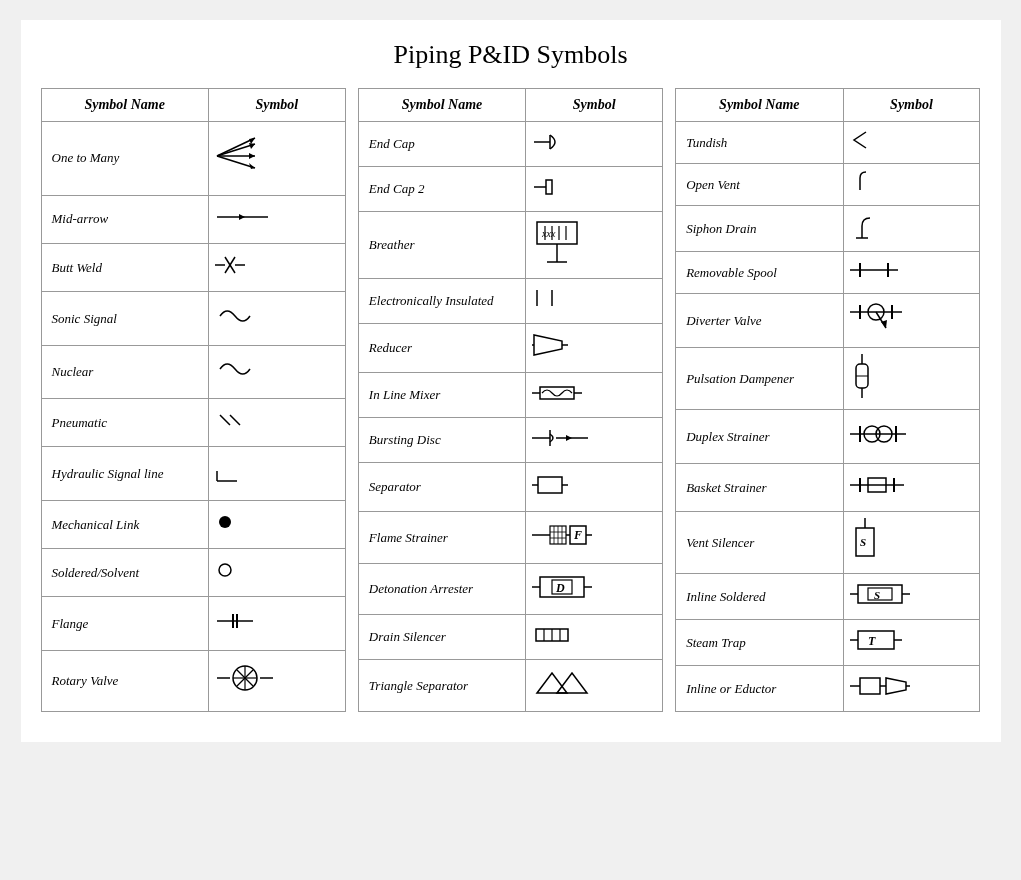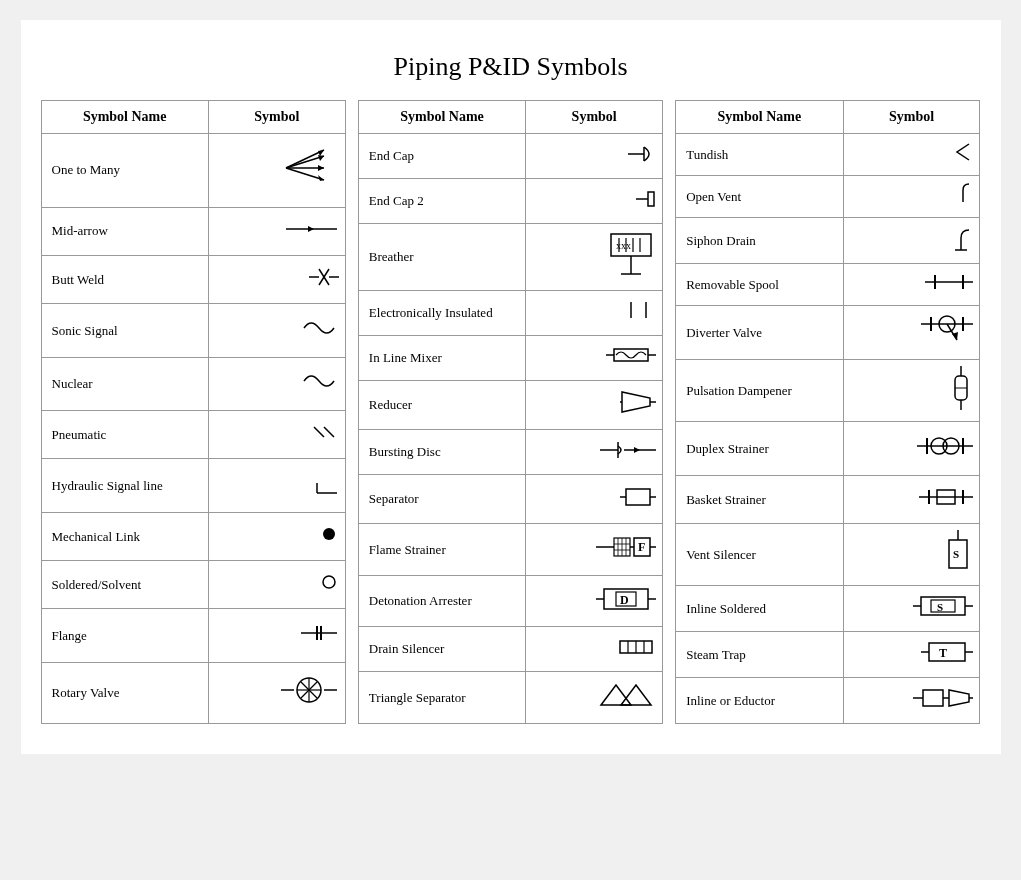--- a/index.html
+++ b/index.html
@@ -8,33 +8,34 @@
       font-family: 'Georgia', serif;
       display: flex;
       justify-content: center;
       align-items: flex-start;
       padding: 20px;
       min-height: 880px;
     }
     .page-container {
       background: white;
       width: 980px;
-      padding: 32px 20px 30px 20px;
+      padding: 20px 20px 30px 20px;
     }
     .page-title {
       text-align: center;
       font-size: 26px;
       font-weight: normal;
       margin-bottom: 18px;
       font-family: 'Georgia', serif;
     }
     .tables-row {
       display: flex;
       gap: 0;
       width: 100%;
+      font-style: italic;
     }
     table {
       border-collapse: collapse;
       flex: 1;
     }
     table + table {
       margin-left: 12px;
     }
     th {
       border: 1px solid #999;
@@ -49,21 +50,21 @@
       padding: 6px 10px;
       font-size: 13px;
       vertical-align: middle;
     }
     td.name-col {
       width: 55%;
       font-size: 13px;
     }
     td.symbol-col {
       width: 45%;
-      text-align: right;
+      text-align: left;
       font-size: 18px;
       padding: 6px 6px;
     }
     svg.sym-svg {
       overflow: visible;
     }
   </style>
 </head>
 <body>
 
@@ -243,37 +244,37 @@
           <td class="symbol-col">
             <svg class="sym-svg" width="30" height="24" viewBox="0 0 30 24">
               <line x1="5" y1="12" x2="5" y2="4" stroke="black" stroke-width="1.5"></line>
               <line x1="5" y1="12" x2="5" y2="20" stroke="black" stroke-width="1.5"></line>
               <line x1="20" y1="12" x2="20" y2="4" stroke="black" stroke-width="1.5"></line>
               <line x1="20" y1="12" x2="20" y2="20" stroke="black" stroke-width="1.5"></line>
             </svg>
           </td>
         </tr>
         <tr>
+          <td class="name-col">Reducer</td>
+          <td class="symbol-col">
+            <svg class="sym-svg" width="36" height="28" viewBox="0 0 36 28">
+              <polygon points="2,4 2,24 30,18 30,10" fill="none" stroke="black" stroke-width="1.5"></polygon>
+              <line x1="2" y1="14" x2="0" y2="14" stroke="black" stroke-width="1.5"></line>
+              <line x1="30" y1="14" x2="36" y2="14" stroke="black" stroke-width="1.5"></line>
+            </svg>
+          </td>
+        </tr>
+        <tr>
           <td class="name-col">In Line Mixer</td>
           <td class="symbol-col">
             <svg class="sym-svg" width="50" height="24" viewBox="0 0 50 24">
               <rect x="8" y="6" width="34" height="12" fill="none" stroke="black" stroke-width="1.5"></rect>
               <path d="M10,12 Q15,6 20,12 Q25,18 30,12 Q35,6 40,12" fill="none" stroke="black" stroke-width="1.2"></path>
               <line x1="0" y1="12" x2="8" y2="12" stroke="black" stroke-width="1.5"></line>
               <line x1="42" y1="12" x2="50" y2="12" stroke="black" stroke-width="1.5"></line>
-            </svg>
-          </td>
-        </tr>
-        <tr>
-          <td class="name-col">Reducer</td>
-          <td class="symbol-col">
-            <svg class="sym-svg" width="36" height="28" viewBox="0 0 36 28">
-              <polygon points="2,4 2,24 30,18 30,10" fill="none" stroke="black" stroke-width="1.5"></polygon>
-              <line x1="2" y1="14" x2="0" y2="14" stroke="black" stroke-width="1.5"></line>
-              <line x1="30" y1="14" x2="36" y2="14" stroke="black" stroke-width="1.5"></line>
             </svg>
           </td>
         </tr>
         <tr>
           <td class="name-col">Bursting Disc</td>
           <td class="symbol-col">
             <svg class="sym-svg" width="56" height="24" viewBox="0 0 56 24">
               <line x1="0" y1="12" x2="18" y2="12" stroke="black" stroke-width="1.5"></line>
               <line x1="18" y1="4" x2="18" y2="20" stroke="black" stroke-width="1.5"></line>
               <path d="M18,8 Q24,12 18,16" fill="none" stroke="black" stroke-width="1.5"></path>

